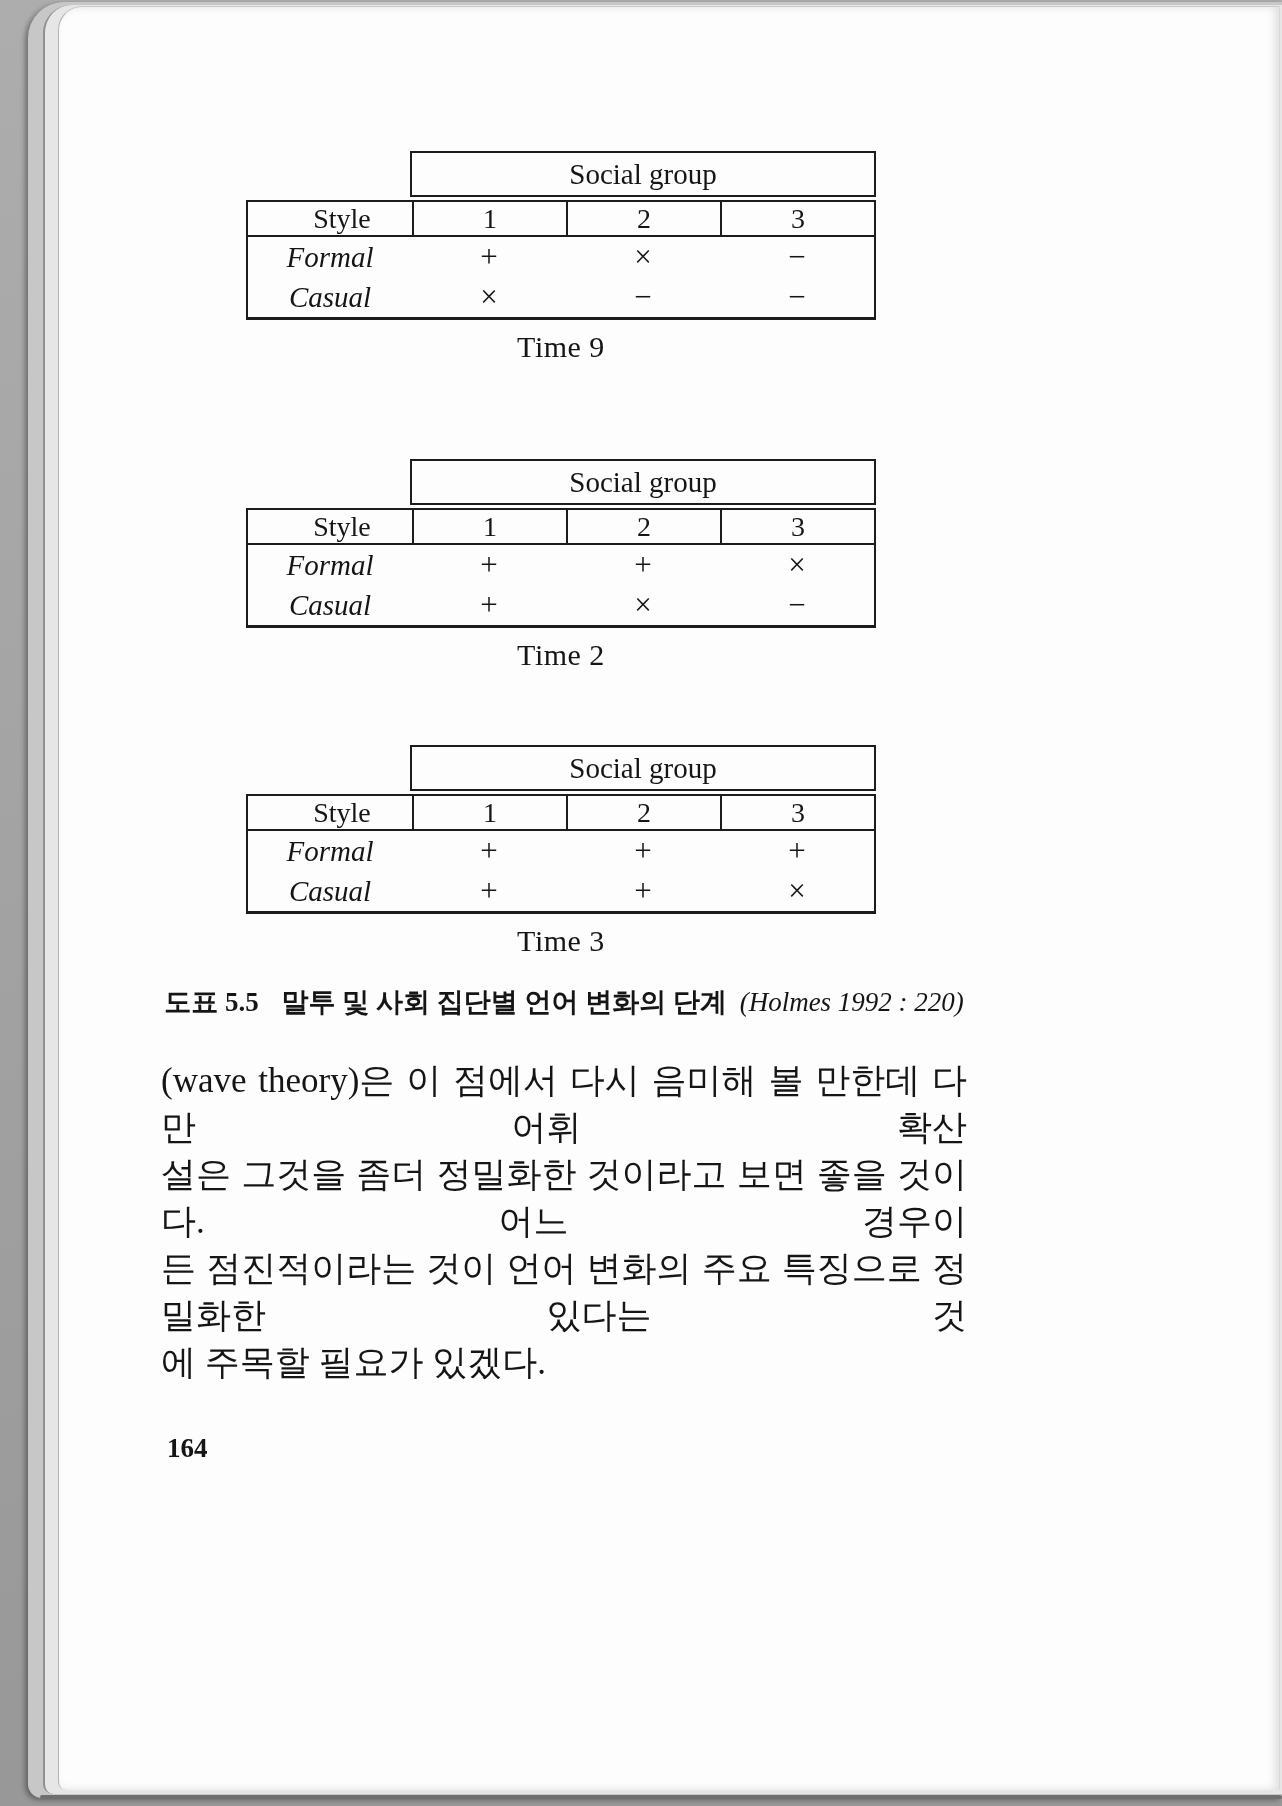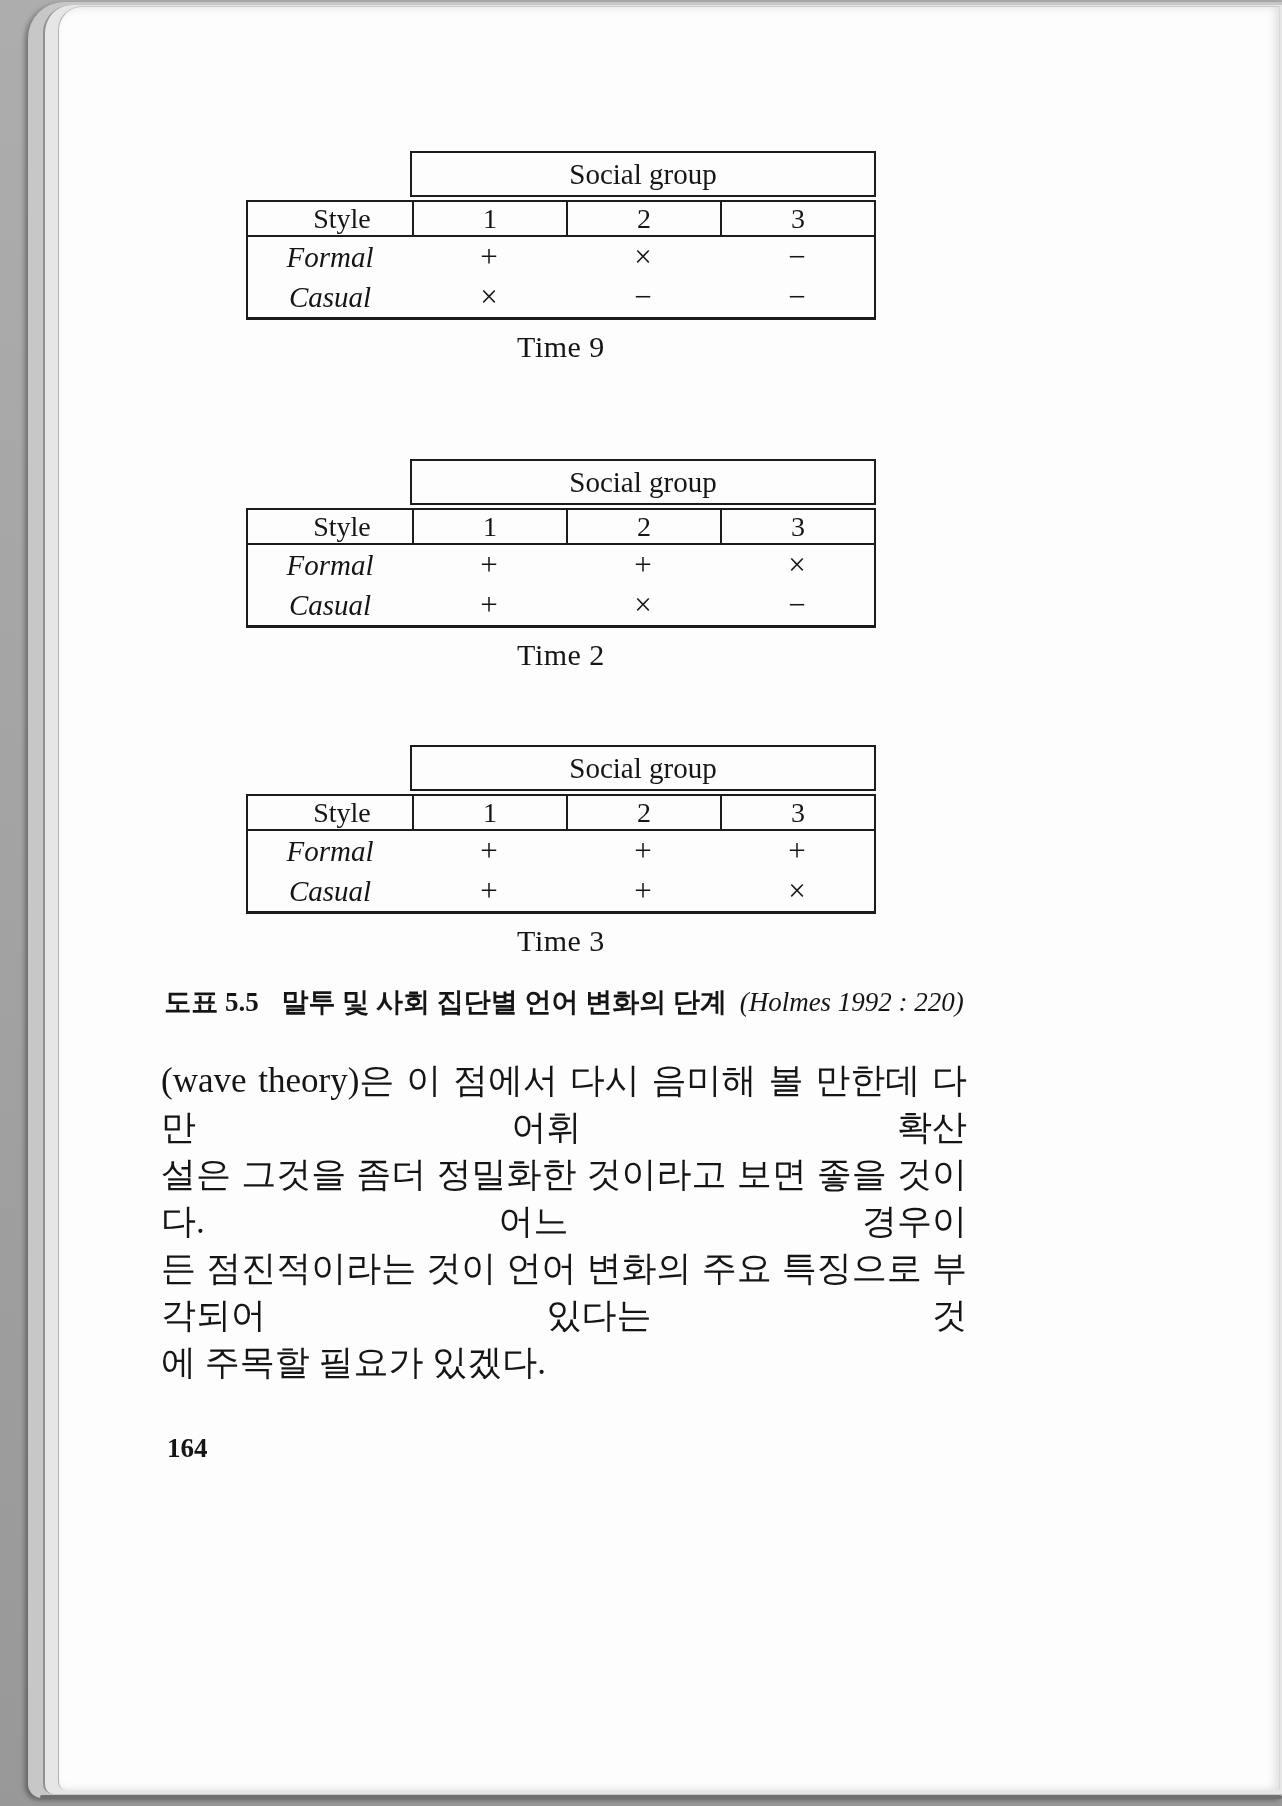--- a/index.html
+++ b/index.html
@@ -175,19 +175,19 @@
 
   <div class="fig-caption">
     <span class="cap-label">도표 5.5</span>
     <span class="cap-text">말투 및 사회 집단별 언어 변화의 단계</span>
     <span class="cap-ref">(Holmes 1992 : 220)</span>
   </div>
 
   <div class="body-text">
     <div class="body-line just">(wave theory)은 이 점에서 다시 음미해 볼 만한데 다만 어휘 확산</div>
     <div class="body-line just">설은 그것을 좀더 정밀화한 것이라고 보면 좋을 것이다. 어느 경우이</div>
-    <div class="body-line just">든 점진적이라는 것이 언어 변화의 주요 특징으로 부각되어 있다는 것</div>
+    <div class="body-line just">든 점진적이라는 것이 언어 변화의 주요 특징으로 정밀화한 있다는 것</div>
     <div class="body-line">에 주목할 필요가 있겠다.</div>
   </div>
 
   <div class="page-number">164</div>
 
 </div>
 
 </body></html>

